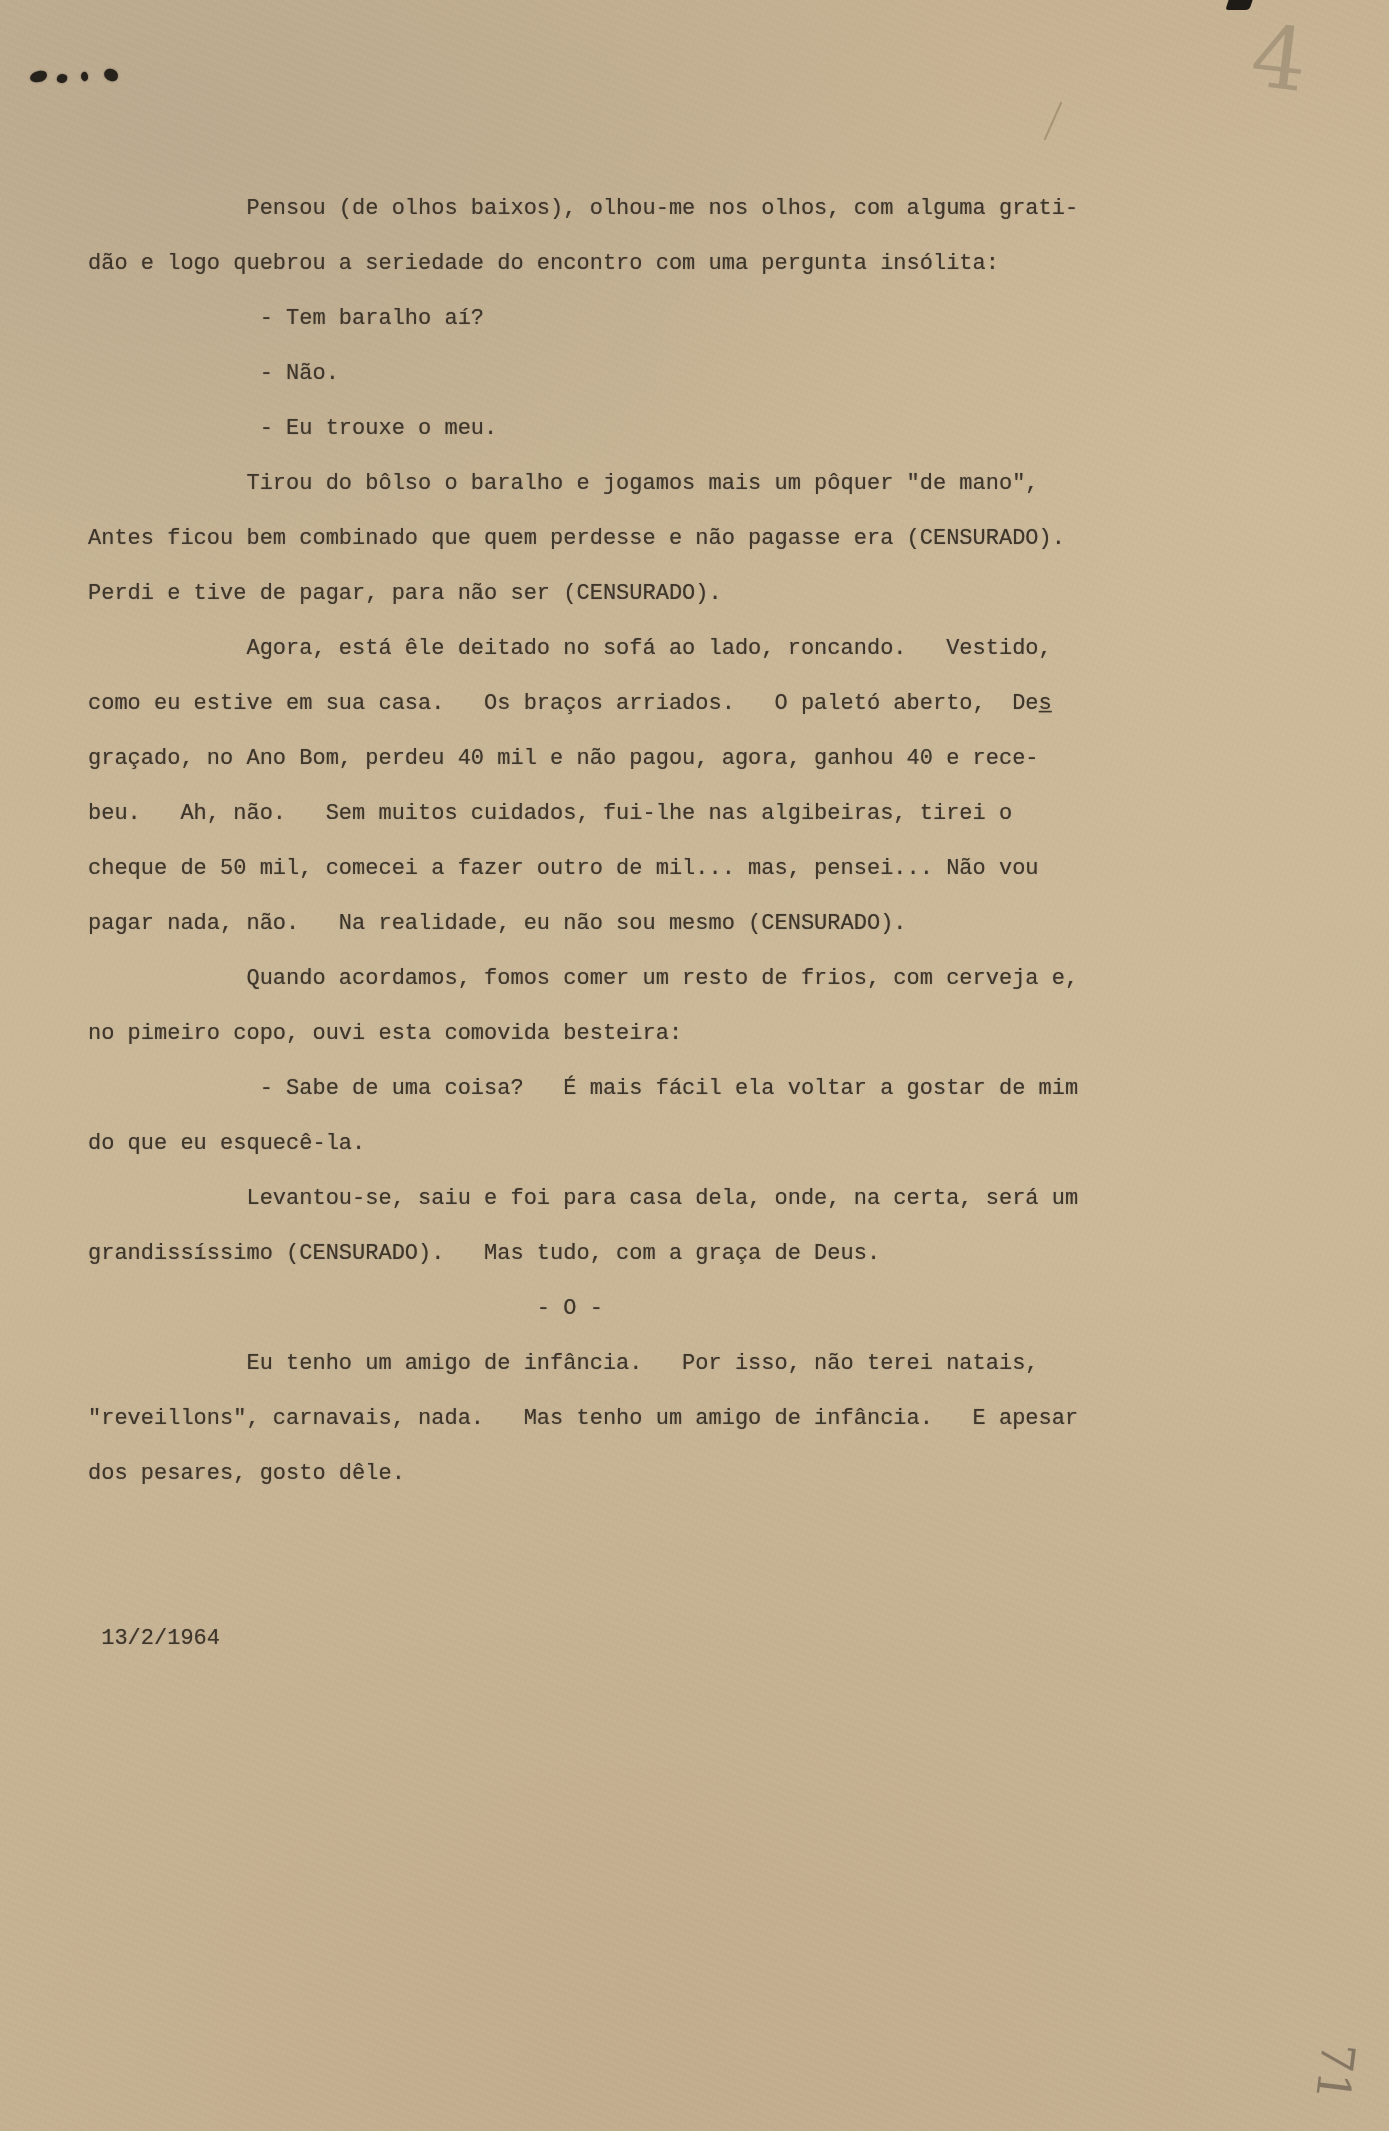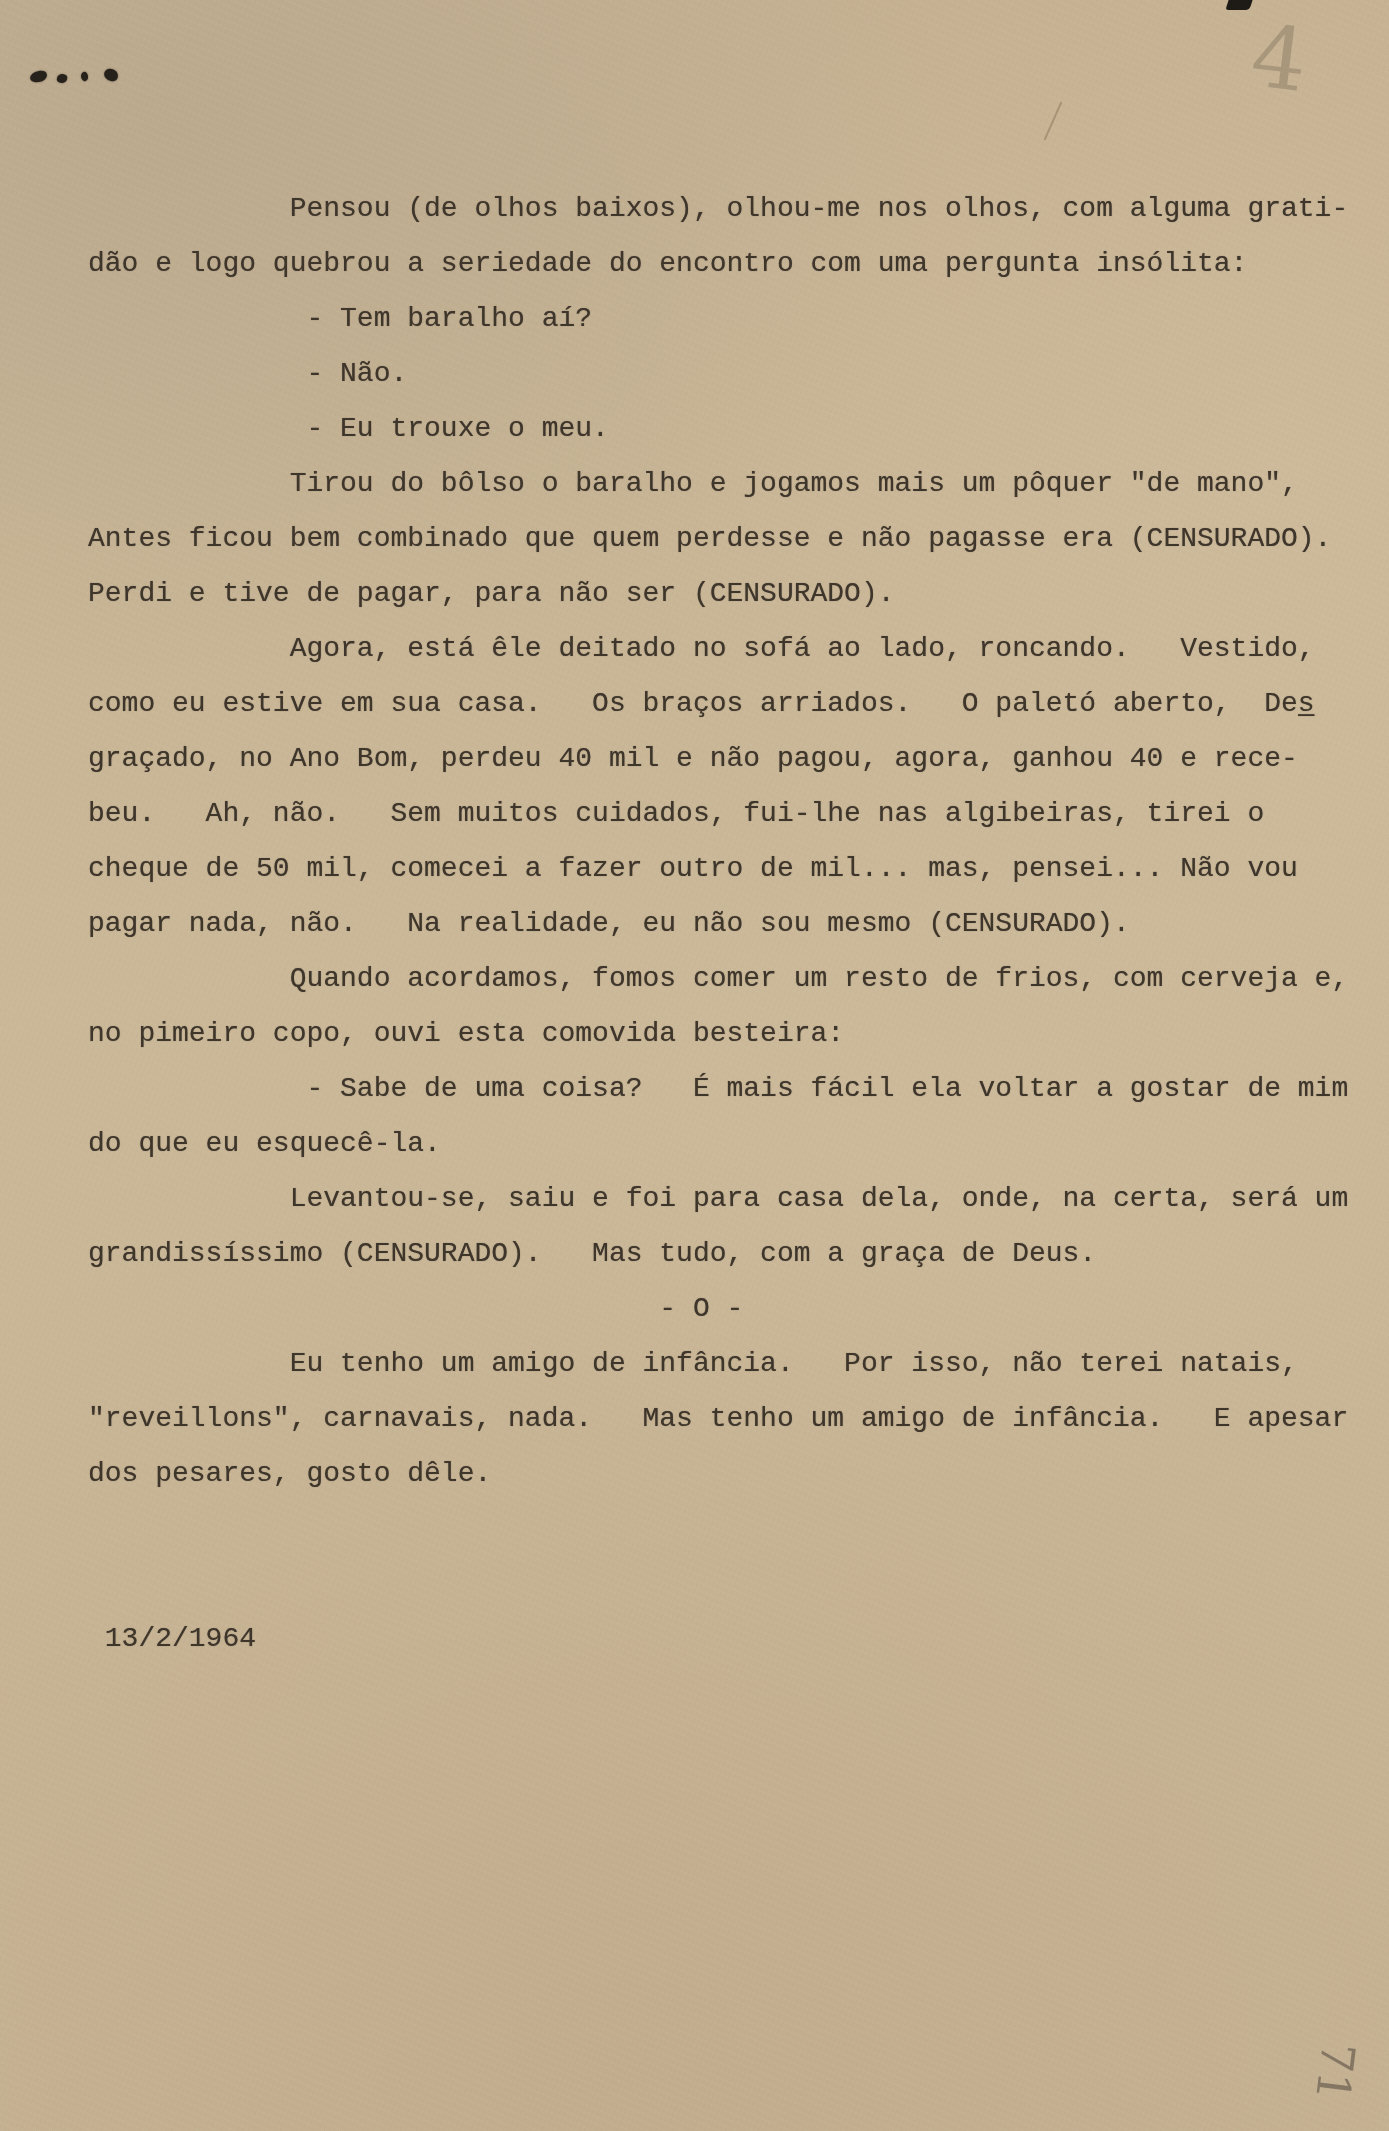--- a/index.html
+++ b/index.html
@@ -22,21 +22,21 @@
   }
   
   .grain {
     position: absolute; inset: 0; pointer-events: none;
     background-image:
       repeating-linear-gradient(23deg, rgba(255,255,255,0.025) 0 2px, transparent 2px 7px),
       repeating-linear-gradient(-67deg, rgba(90,70,50,0.02) 0 1px, transparent 1px 5px);
   }
   .typed {
     position: absolute; left: 88px; top: 181px;
-    font-size: 28px; color: #3e352b;
+    font-size: 22px; color: #3e352b;
     white-space: pre;
     text-shadow: 0 0 1px rgba(62,53,43,0.55);
   }
   .line { height: 55px; line-height: 55px; }
   .ink-blot {
     position: absolute; background: #26211b; border-radius: 60% 40% 55% 45%;
     box-shadow: 0 0 2px rgba(38,33,27,0.6);
   }
   .blot1 { left: 30px;  top: 71px; width: 17px; height: 11px; transform: rotate(-8deg); }
   .blot2 { left: 57px;  top: 74px; width: 10px; height: 9px;  transform: rotate(14deg); }

